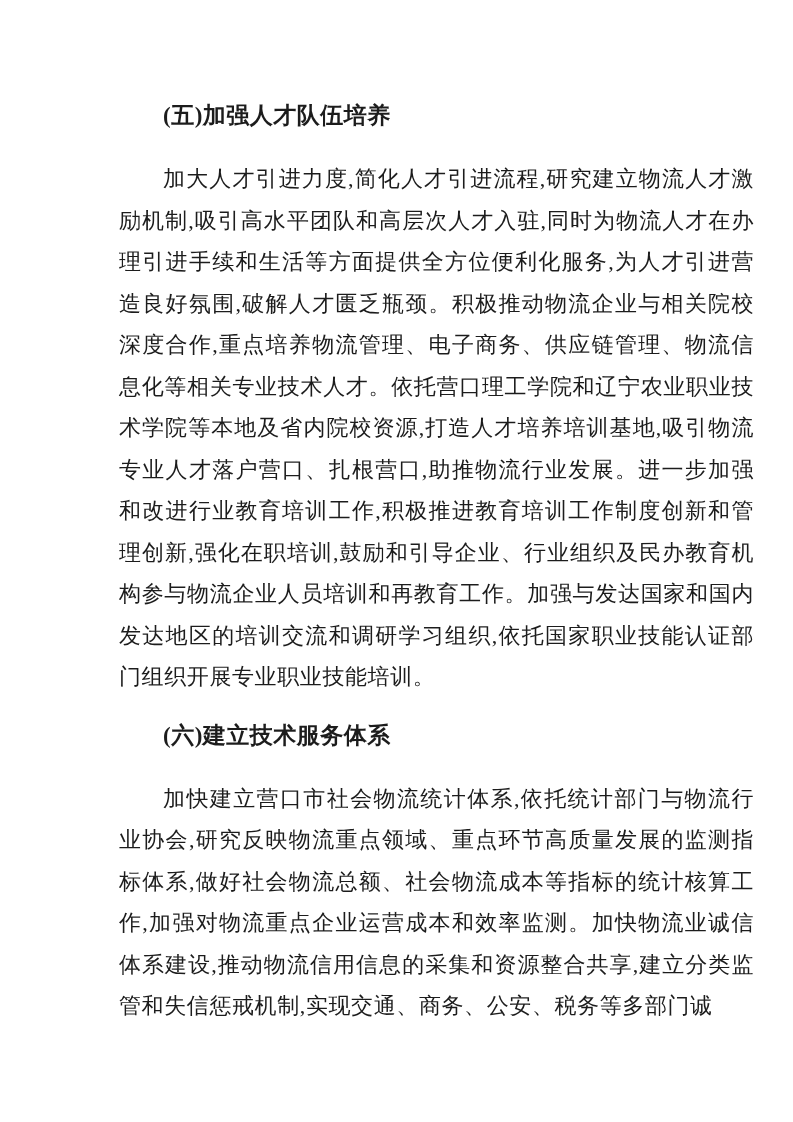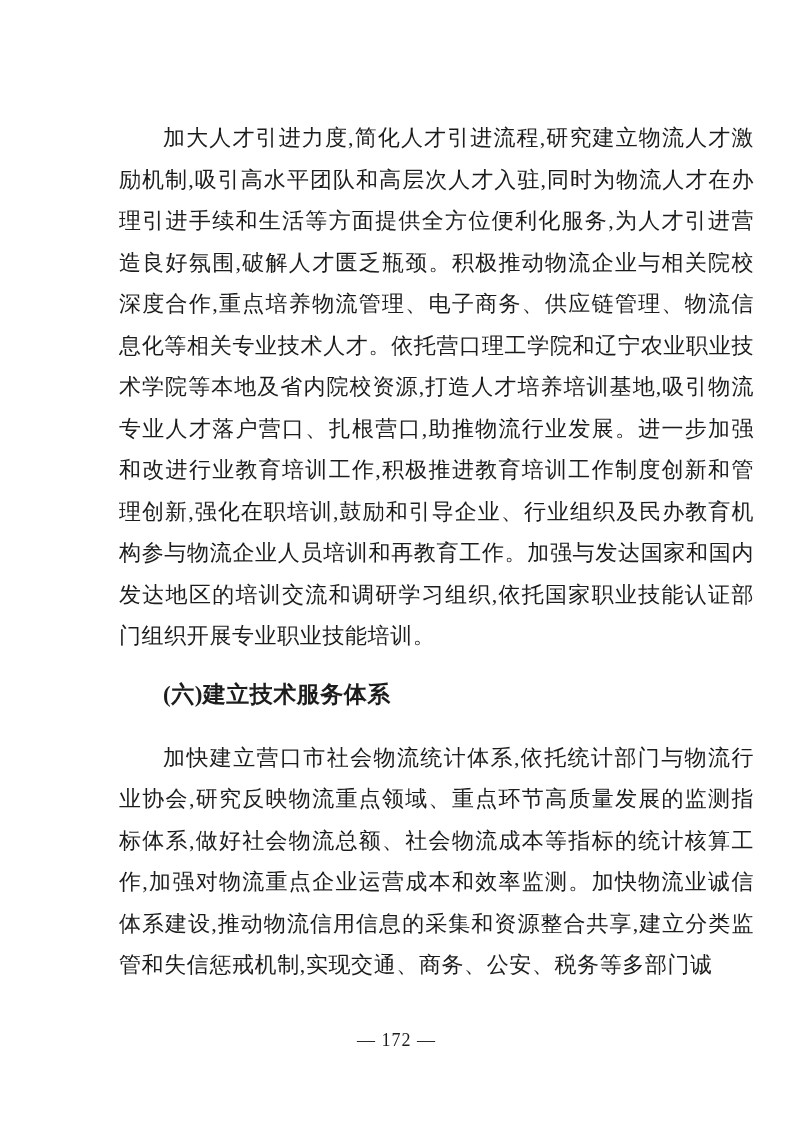--- a/index.html
+++ b/index.html
@@ -57,25 +57,23 @@
     letter-spacing: 1px;
     color: #1c1c1c;
   }
 </style>
 </head>
 <body>
 
 <div class="page">
   <div class="content">
 
+    <h2 class="sec-heading">(五)加强人才队伍培养</h2>
 
     <p class="body-para">加大人才引进力度,简化人才引进流程,研究建立物流人才激励机制,吸引高水平团队和高层次人才入驻,同时为物流人才在办理引进手续和生活等方面提供全方位便利化服务,为人才引进营造良好氛围,破解人才匮乏瓶颈。积极推动物流企业与相关院校深度合作,重点培养物流管理、电子商务、供应链管理、物流信息化等相关专业技术人才。依托营口理工学院和辽宁农业职业技术学院等本地及省内院校资源,打造人才培养培训基地,吸引物流专业人才落户营口、扎根营口,助推物流行业发展。进一步加强和改进行业教育培训工作,积极推进教育培训工作制度创新和管理创新,强化在职培训,鼓励和引导企业、行业组织及民办教育机构参与物流企业人员培训和再教育工作。加强与发达国家和国内发达地区的培训交流和调研学习组织,依托国家职业技能认证部门组织开展专业职业技能培训。</p>
 
     <h2 class="sec-heading later">(六)建立技术服务体系</h2>
 
     <p class="body-para">加快建立营口市社会物流统计体系,依托统计部门与物流行业协会,研究反映物流重点领域、重点环节高质量发展的监测指标体系,做好社会物流总额、社会物流成本等指标的统计核算工作,加强对物流重点企业运营成本和效率监测。加快物流业诚信体系建设,推动物流信用信息的采集和资源整合共享,建立分类监管和失信惩戒机制,实现交通、商务、公安、税务等多部门诚</p>
 
   </div>
 
-  <div class="footer">
-    <span class="page-number">— 172 —</span>
-  </div>
 </div>
 
 </body></html>

